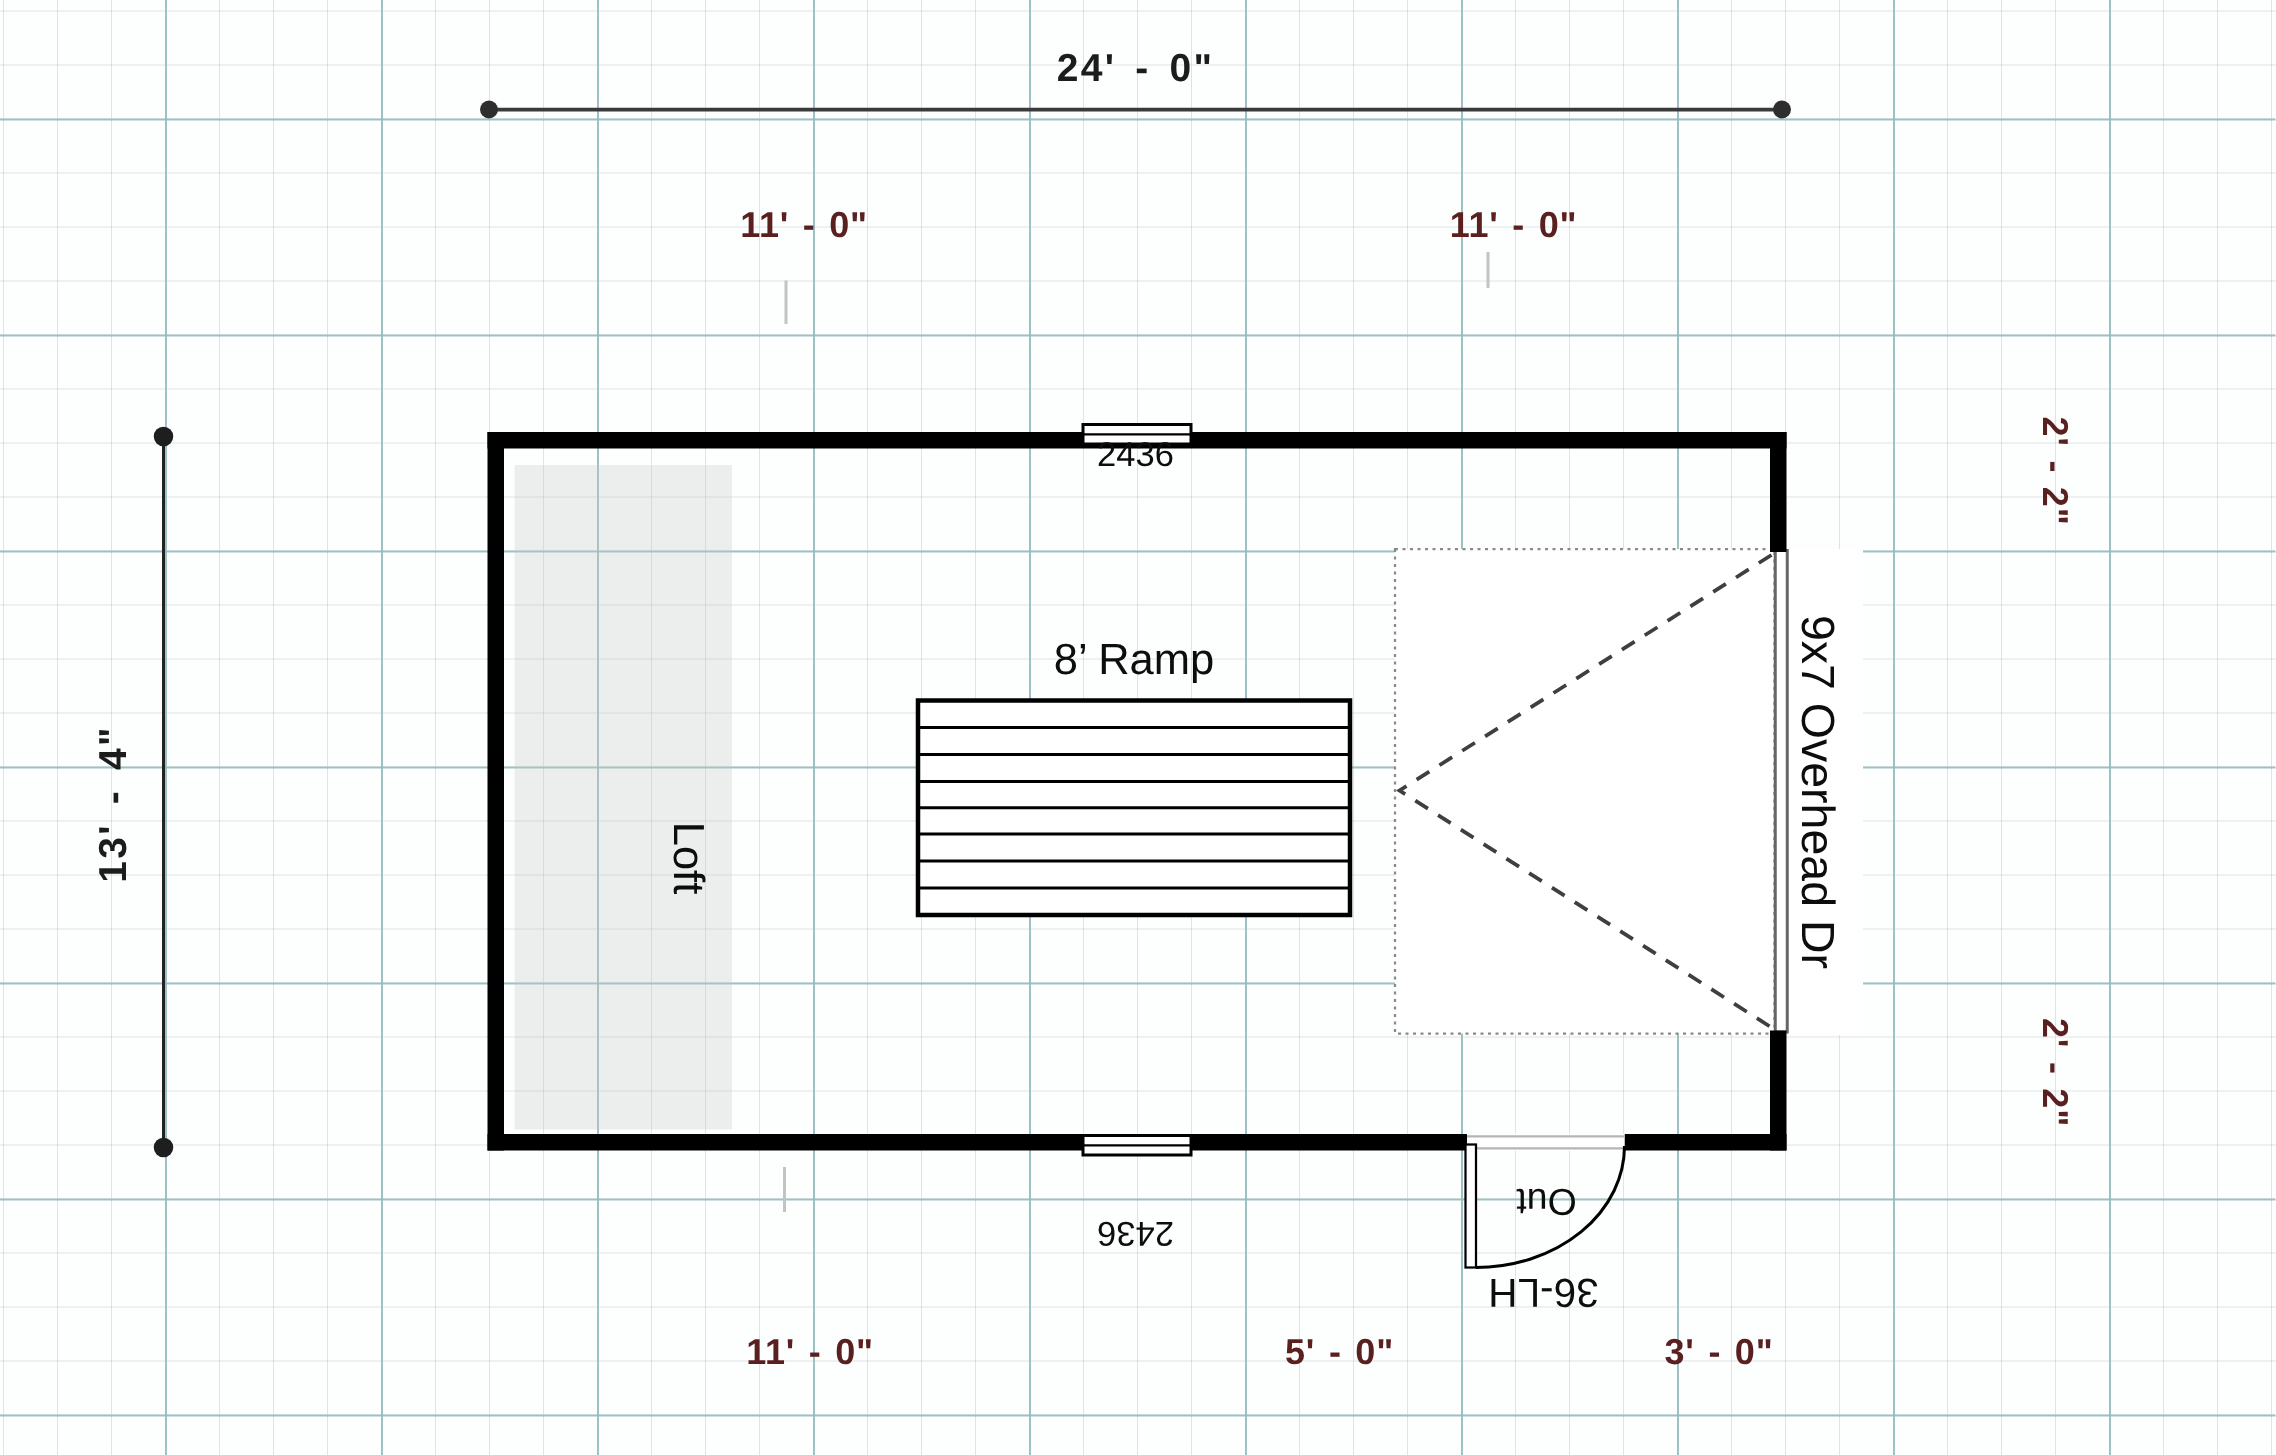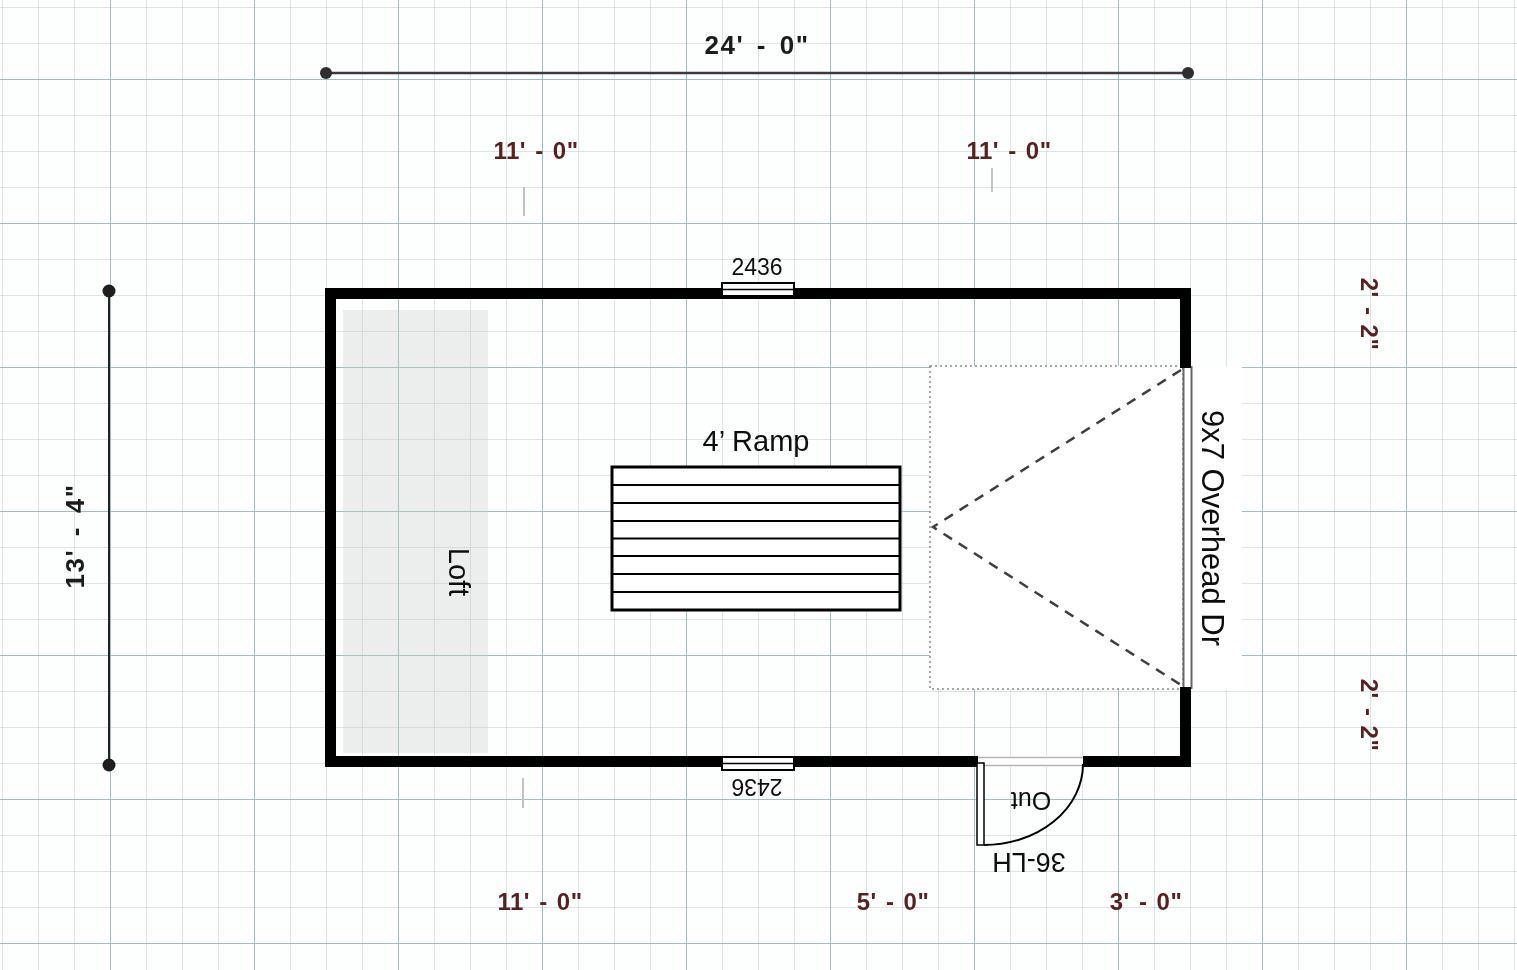--- a/index.html
+++ b/index.html
@@ -21,21 +21,21 @@
     position:absolute;white-space:nowrap;
     transform:translate(-50%,-50%);
     color:#111;line-height:1;
   }
   .r90{transform:translate(-50%,-50%) rotate(90deg);}
   .r-90{transform:translate(-50%,-50%) rotate(-90deg);}
   .r180{transform:translate(-50%,-50%) rotate(180deg);}
   .main-dim{font-size:26px;font-weight:bold;color:#1c1c1c;letter-spacing:1.5px;word-spacing:4px;}
   .sub-dim{font-size:24px;font-weight:bold;color:#5a1f1f;letter-spacing:.5px;word-spacing:2px;}
   .anno{font-size:28px;font-weight:400;color:#0d0d0d;}
-  .anno-sm{font-size:23px;font-weight:400;color:#0d0d0d;}
+  .anno-sm{font-size:23px;font-weight:400;color:#0d0d0d;margin-top:36px;}
 </style>
 </head>
 <body>
 
 <div class="canvas">
 
   <svg width="1517" height="970" viewBox="0 0 1517 970">
 
     <g>
       <line x1="326" y1="73" x2="1188" y2="73" stroke="#3a3a3a" stroke-width="2.5"></line>
@@ -112,21 +112,21 @@
   <div class="lbl sub-dim" style="left:540px;top:902px;">11' - 0"</div>
 
   <div class="lbl sub-dim" style="left:893px;top:902px;">5' - 0"</div>
 
   <div class="lbl sub-dim" style="left:1146px;top:902px;">3' - 0"</div>
 
   <div class="lbl anno-sm" style="left:757px;top:267px;">2436</div>
 
   <div class="lbl anno-sm r180" style="left:757px;top:786px;">2436</div>
 
-  <div class="lbl anno" style="left:756px;top:441px;font-size:29px;">4’ Ramp</div>
+  <div class="lbl anno" style="left:756px;top:441px;font-size:29px;">8’ Ramp</div>
 
   <div class="lbl anno r90" style="left:458px;top:572px;font-size:29px;">Loft</div>
 
   <div class="lbl anno r90" style="left:1212px;top:528px;font-size:31px;">9x7 Overhead Dr</div>
 
   <div class="lbl anno r180" style="left:1031px;top:800px;font-size:25px;">Out</div>
 
   <div class="lbl anno r180" style="left:1029px;top:861px;font-size:27px;">36-LH</div>
 </div>
 

